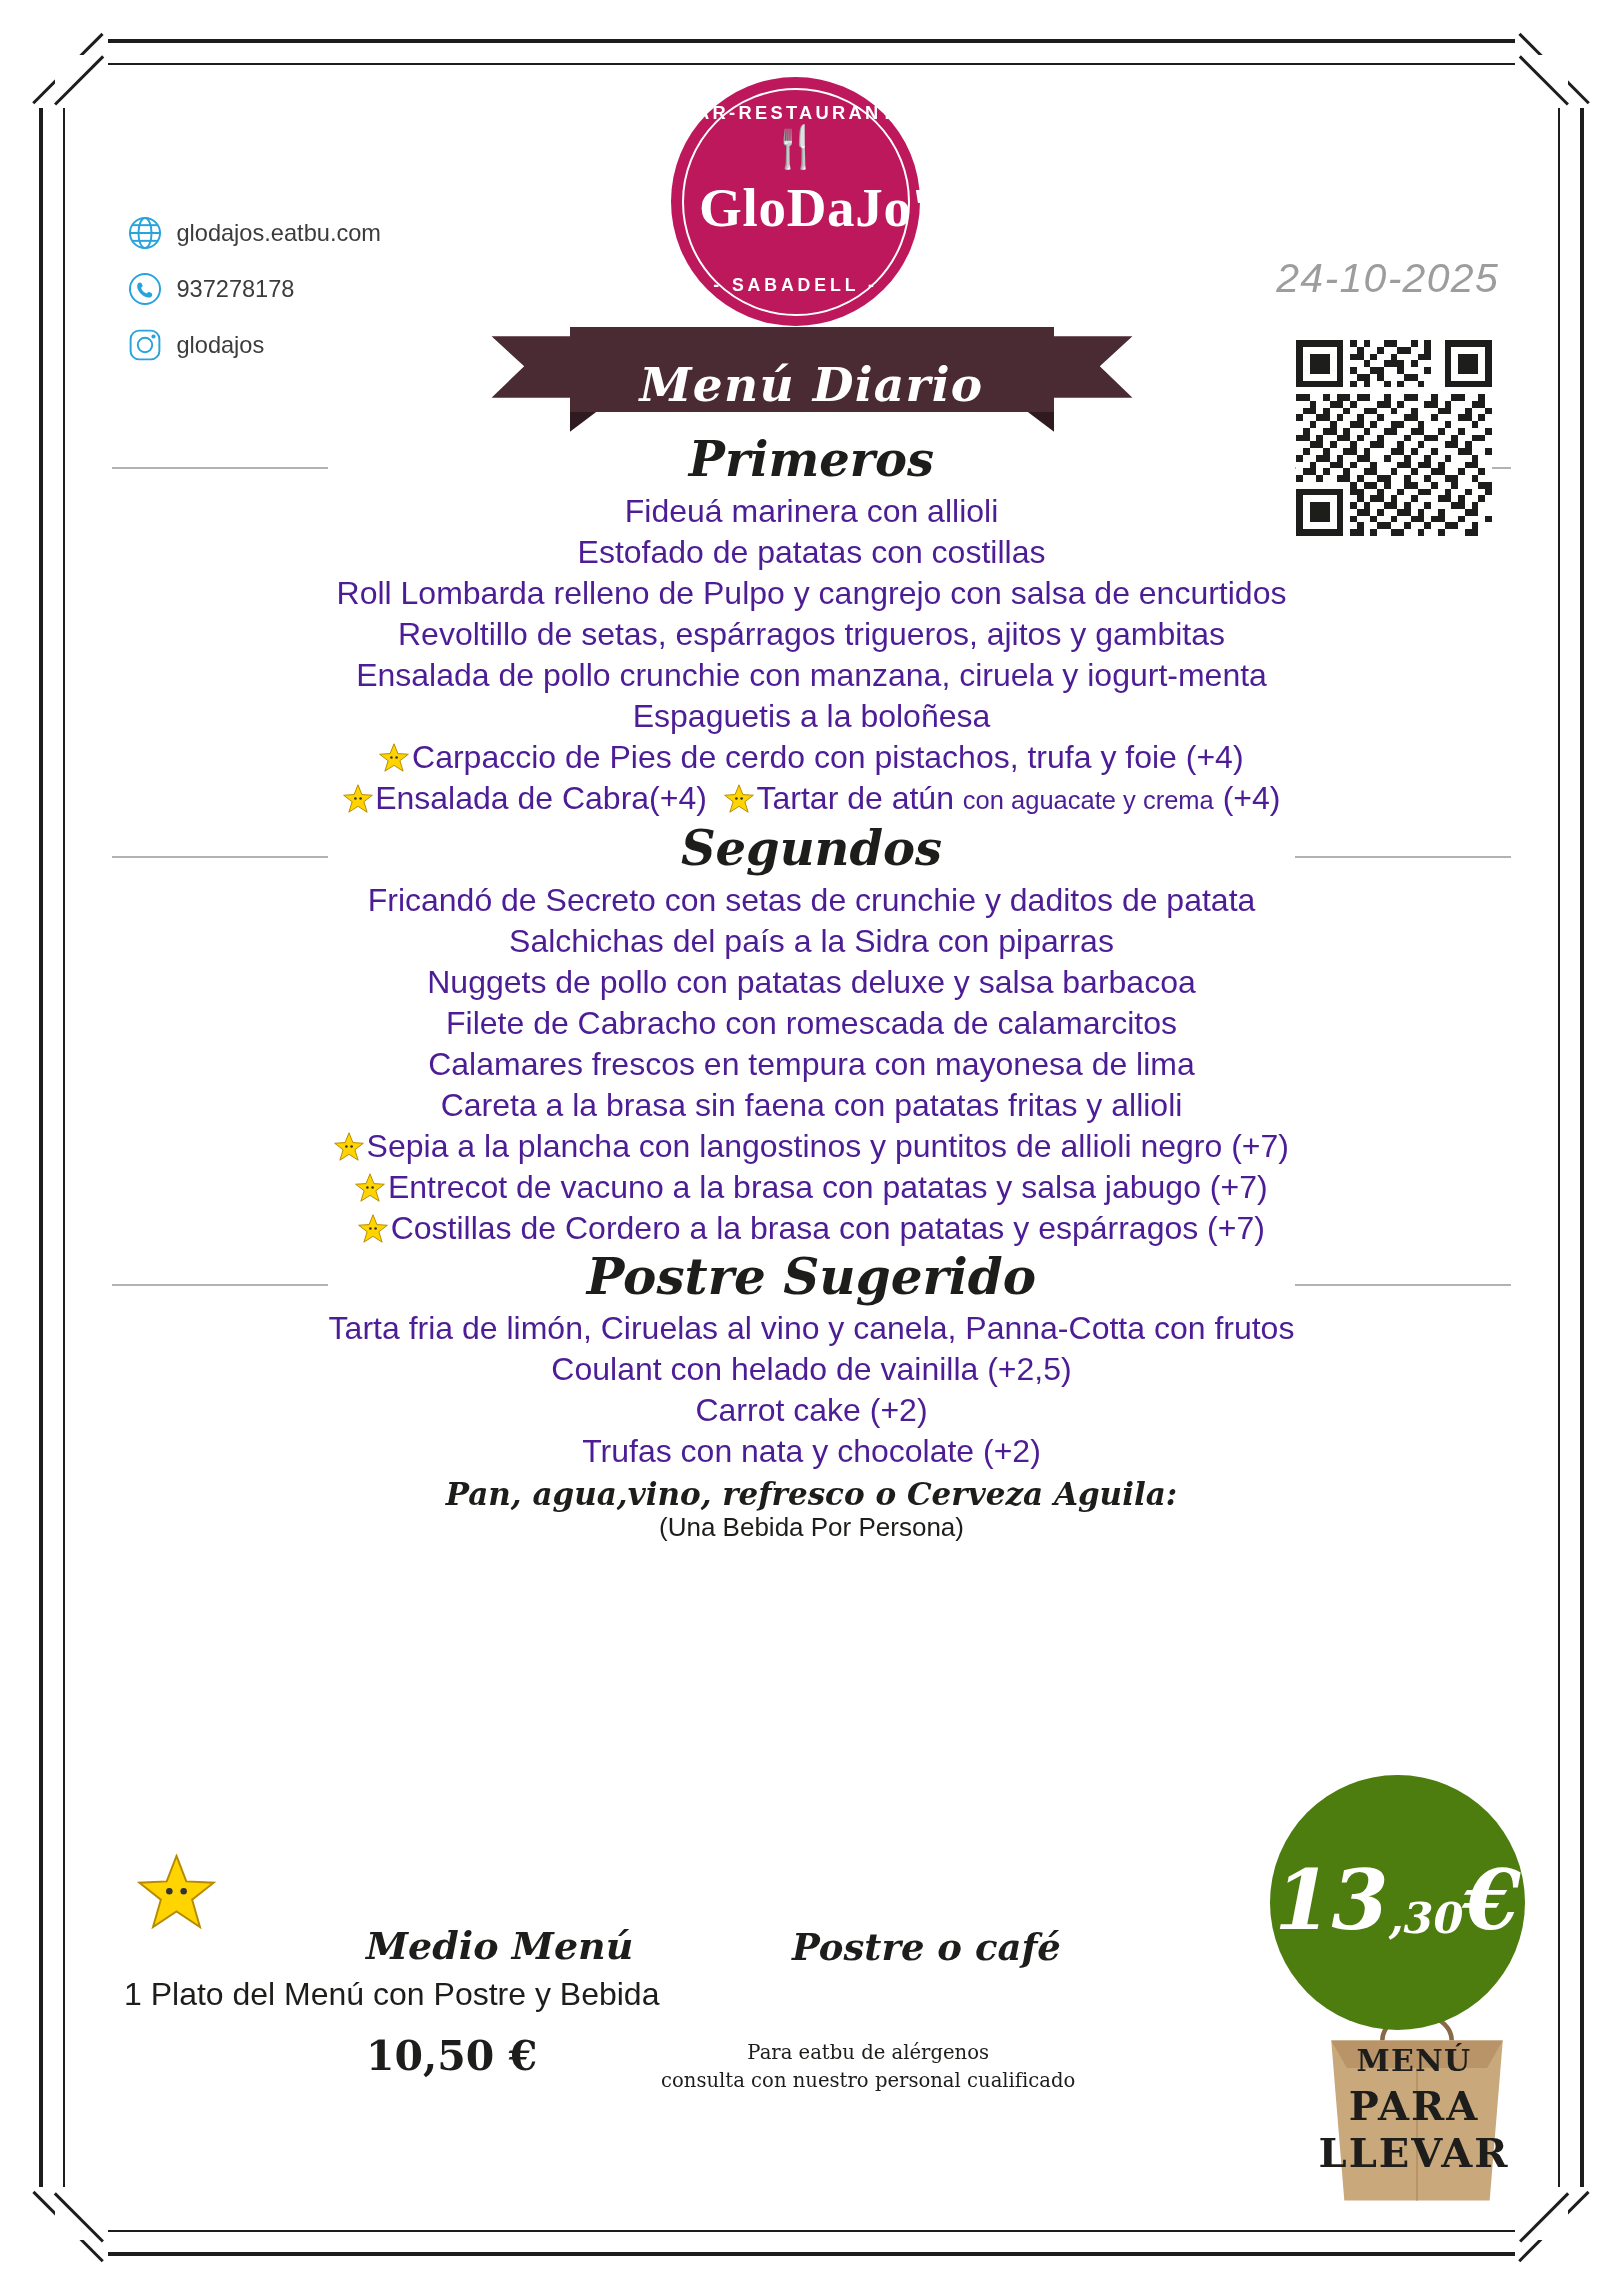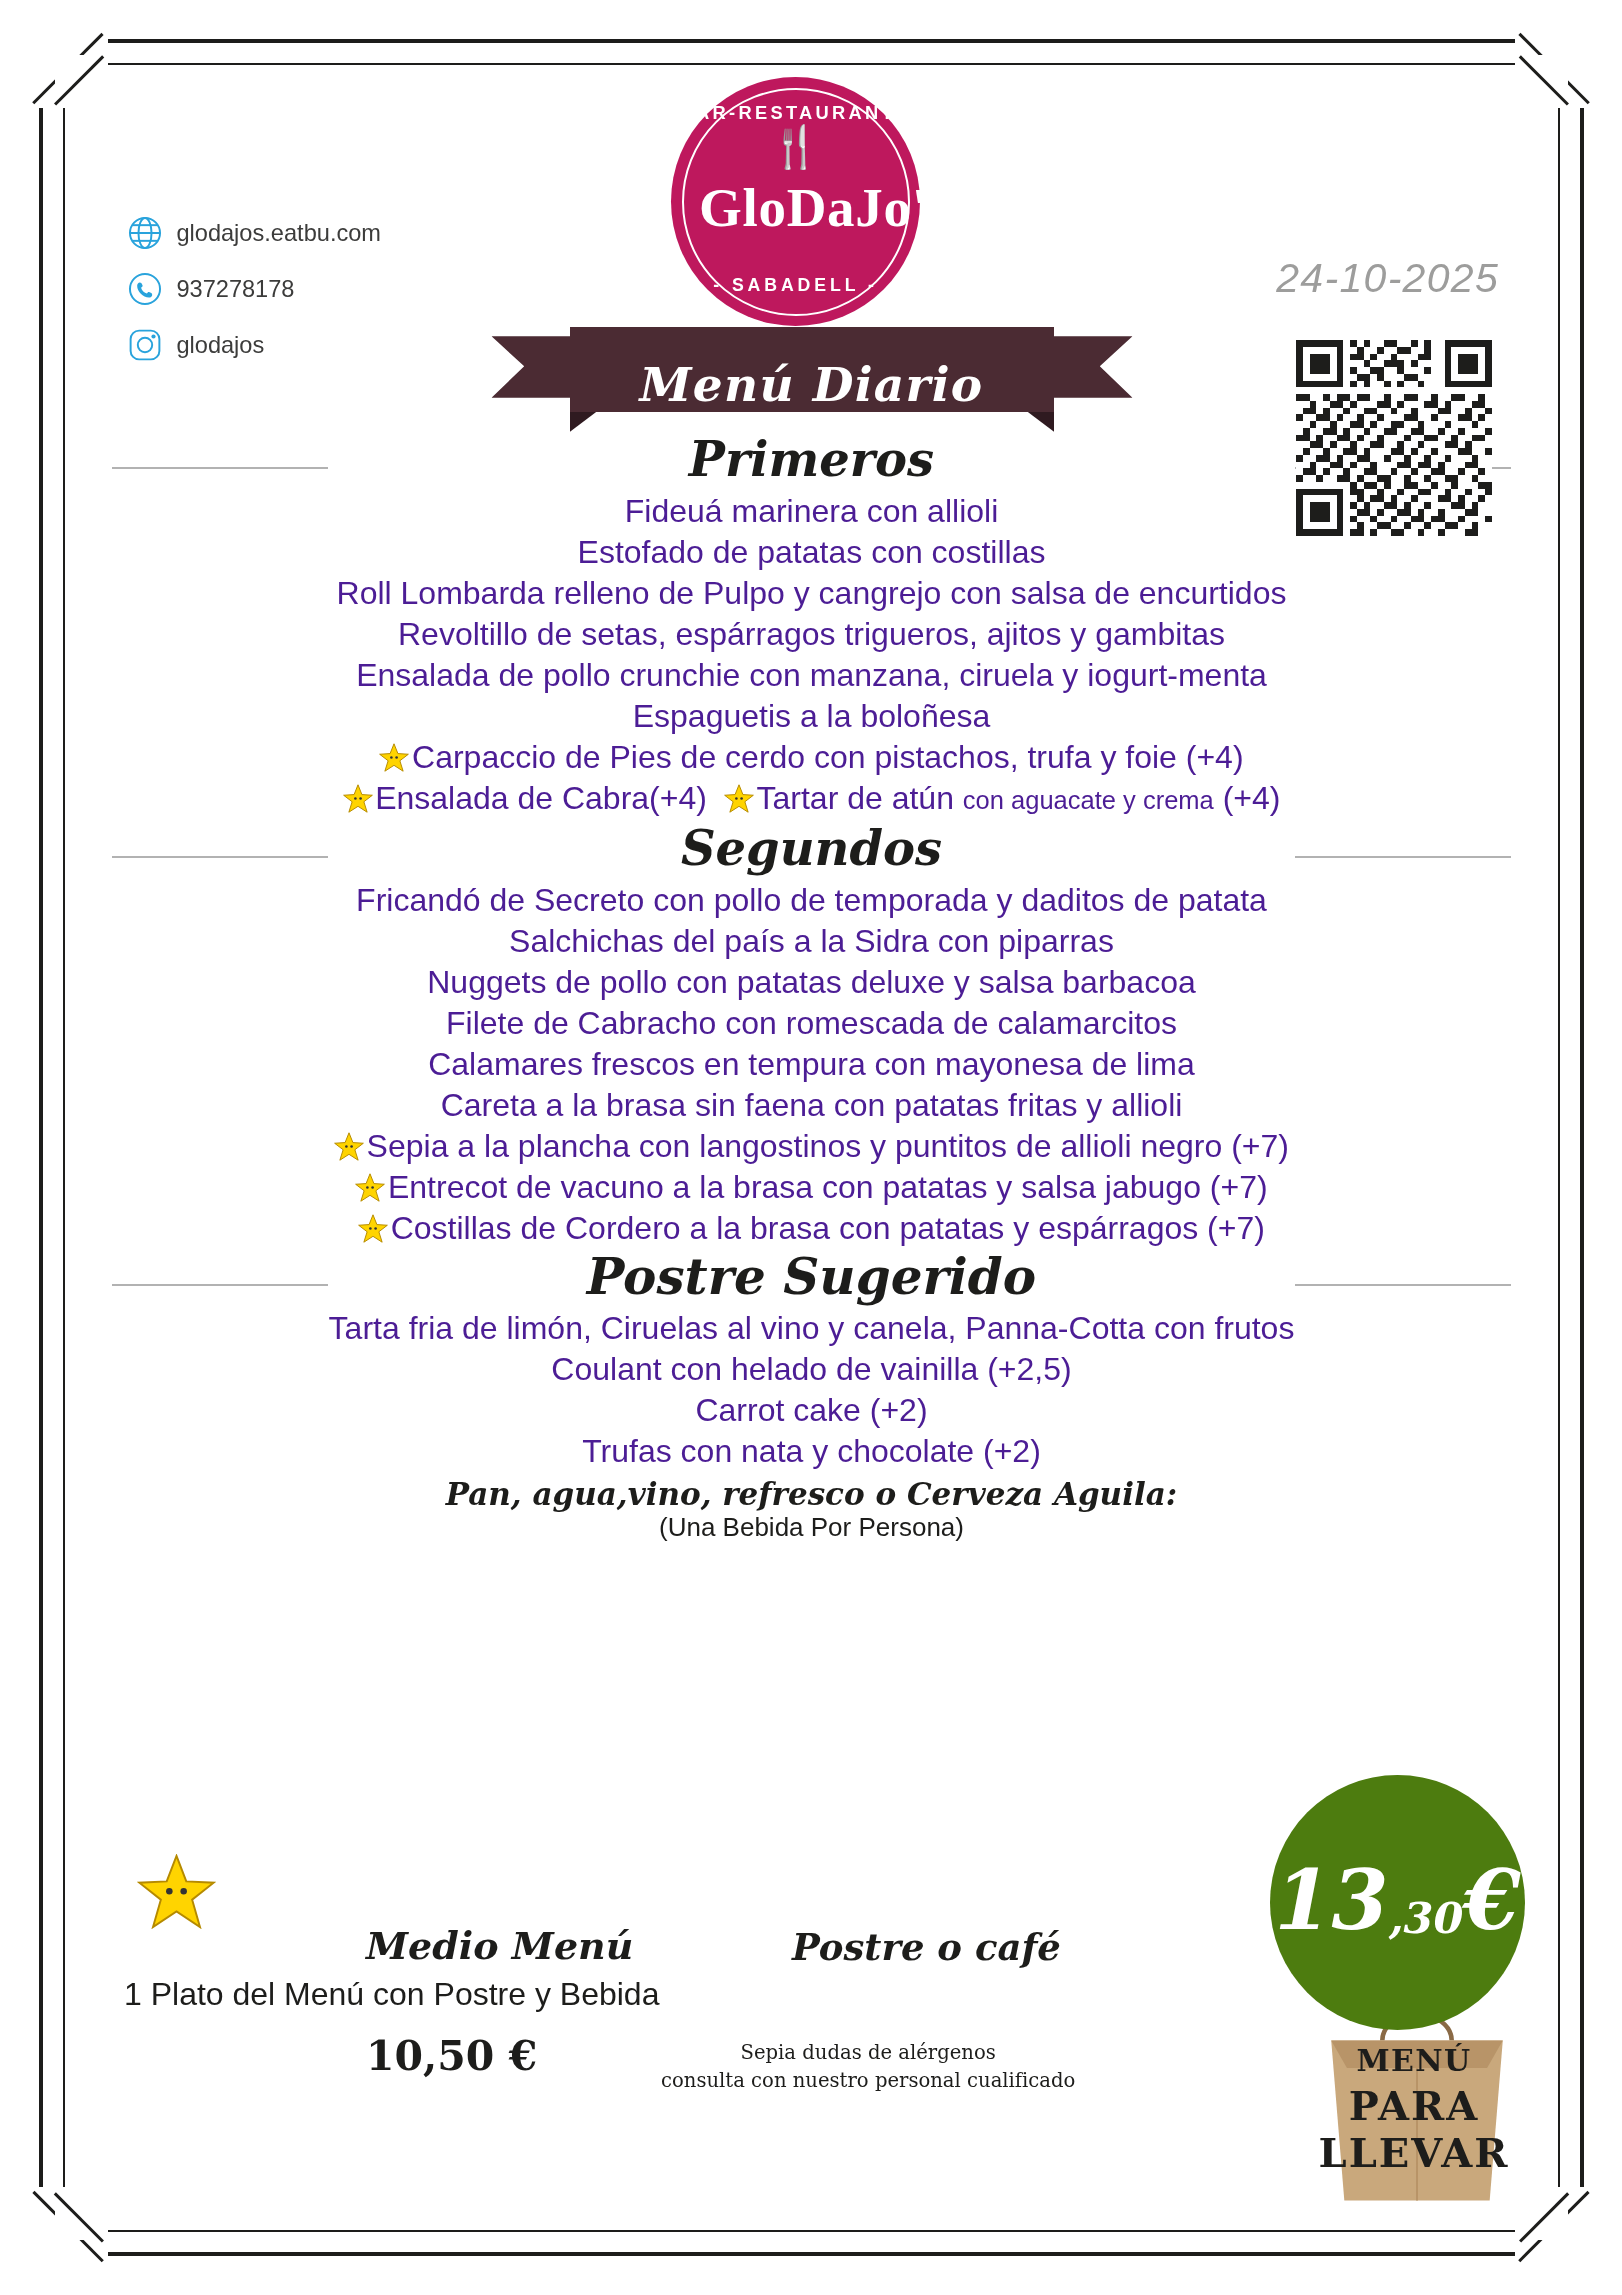--- a/index.html
+++ b/index.html
@@ -705,21 +705,21 @@
       <span class="small">con aguacate y crema</span>
       <span>(+4)</span>
     </span>
   </div>
 
   <div class="section-head">
     <span class="rule left"></span>
     <span>Segundos</span>
     <span class="rule right"></span>
   </div>
-  <div class="dish">Fricandó de Secreto con pollo de temporada y daditos de patata</div>
+  <div class="dish">Fricandó de Secreto con setas de crunchie y daditos de patata</div>
   <div class="dish">Salchichas del país a la Sidra con piparras</div>
   <div class="dish">Nuggets de pollo con patatas deluxe y salsa barbacoa</div>
   <div class="dish">Filete de Cabracho con romescada de calamarcitos</div>
   <div class="dish">Calamares frescos en tempura con mayonesa de lima</div>
   <div class="dish">Careta a la brasa sin faena con patatas fritas y allioli</div>
   <div class="dish">
     <span class="star">
       <svg viewBox="0 0 46 44" width="30" height="29">
           <polygon points="23,1 29,16 45,17 32,27 37,43 23,34 9,43 14,27 1,17 17,16" fill="#ffd400" stroke="#b58a00" stroke-width="1.5"></polygon>
           <circle cx="19" cy="22" r="2" fill="#333"></circle>
@@ -786,17 +786,17 @@
   <div class="l1">MENÚ</div>
   <div class="l2">PARA  LLEVAR</div>
 </div>
 
 <div class="bottom">
   <div class="medio-title">Medio Menú</div>
   <div class="postre-cafe">Postre o café</div>
   <div class="medio-desc">1 Plato del Menú con Postre y Bebida</div>
   <div class="medio-price">10,50 €</div>
   <div class="allergens">
-    <div>Sepia dudas de alérgenos</div>
+    <div>Para eatbu de alérgenos</div>
     <div>consulta con nuestro personal cualificado</div>
   </div>
 </div>
 
 
 </body></html>

